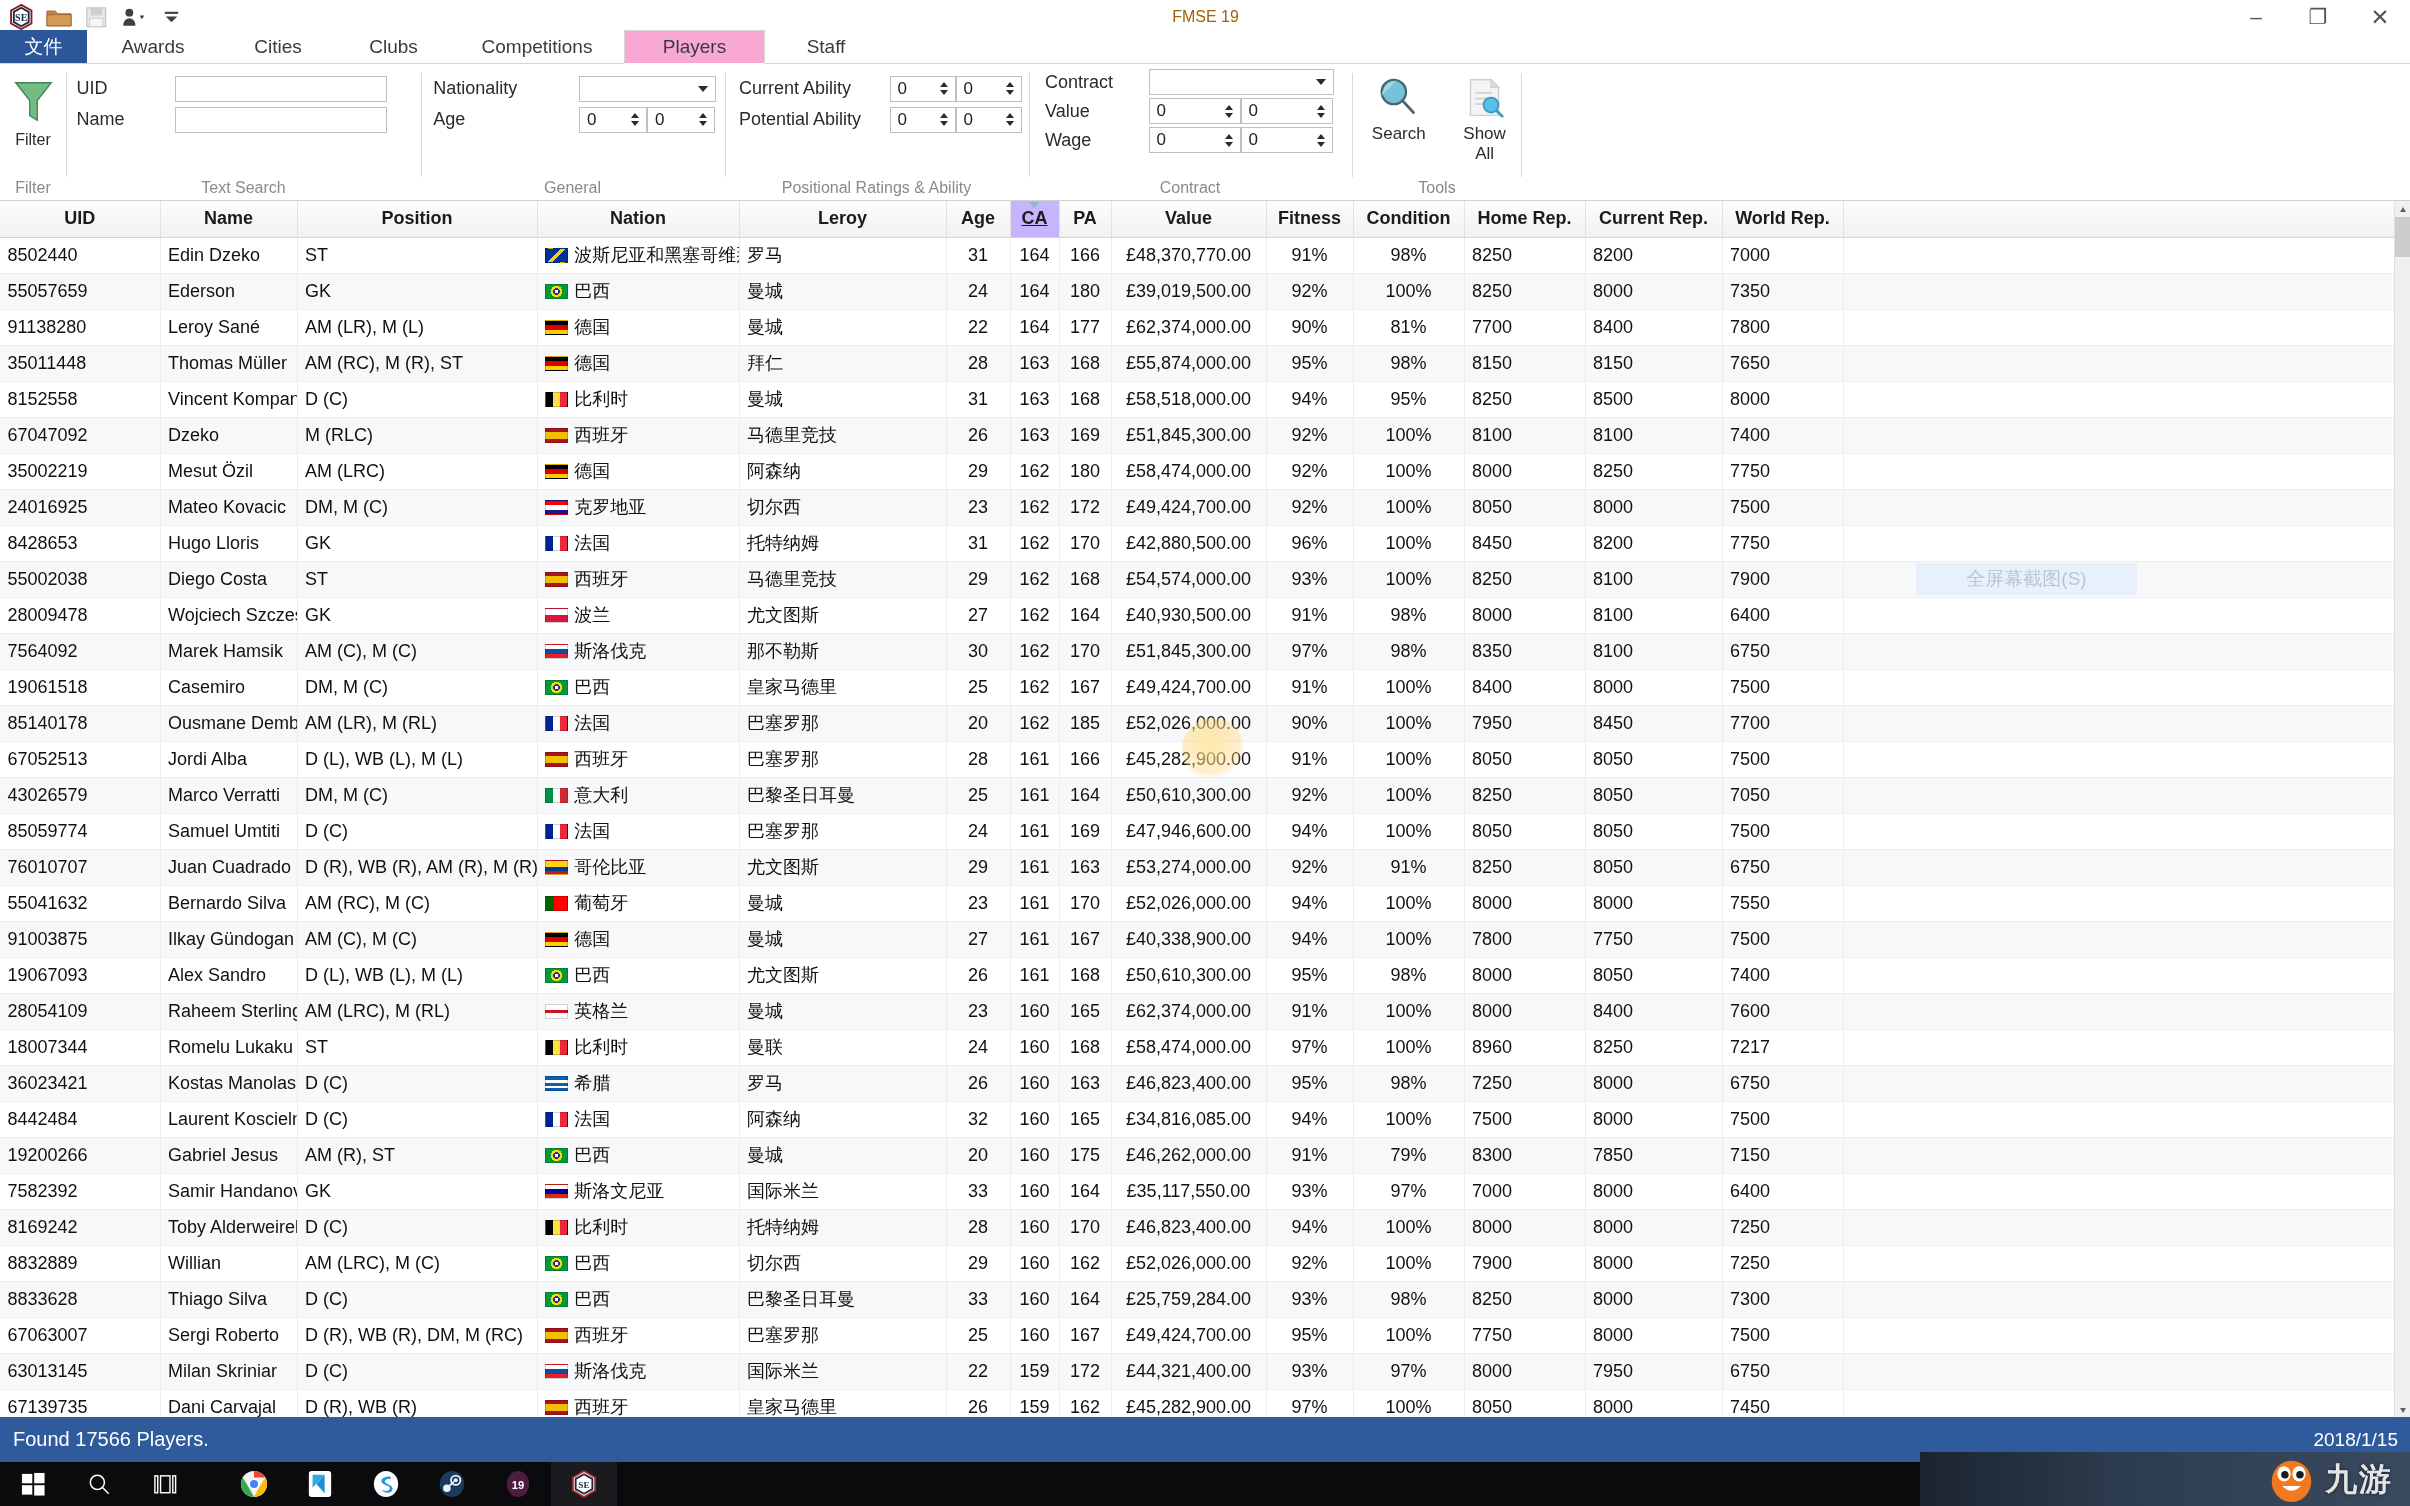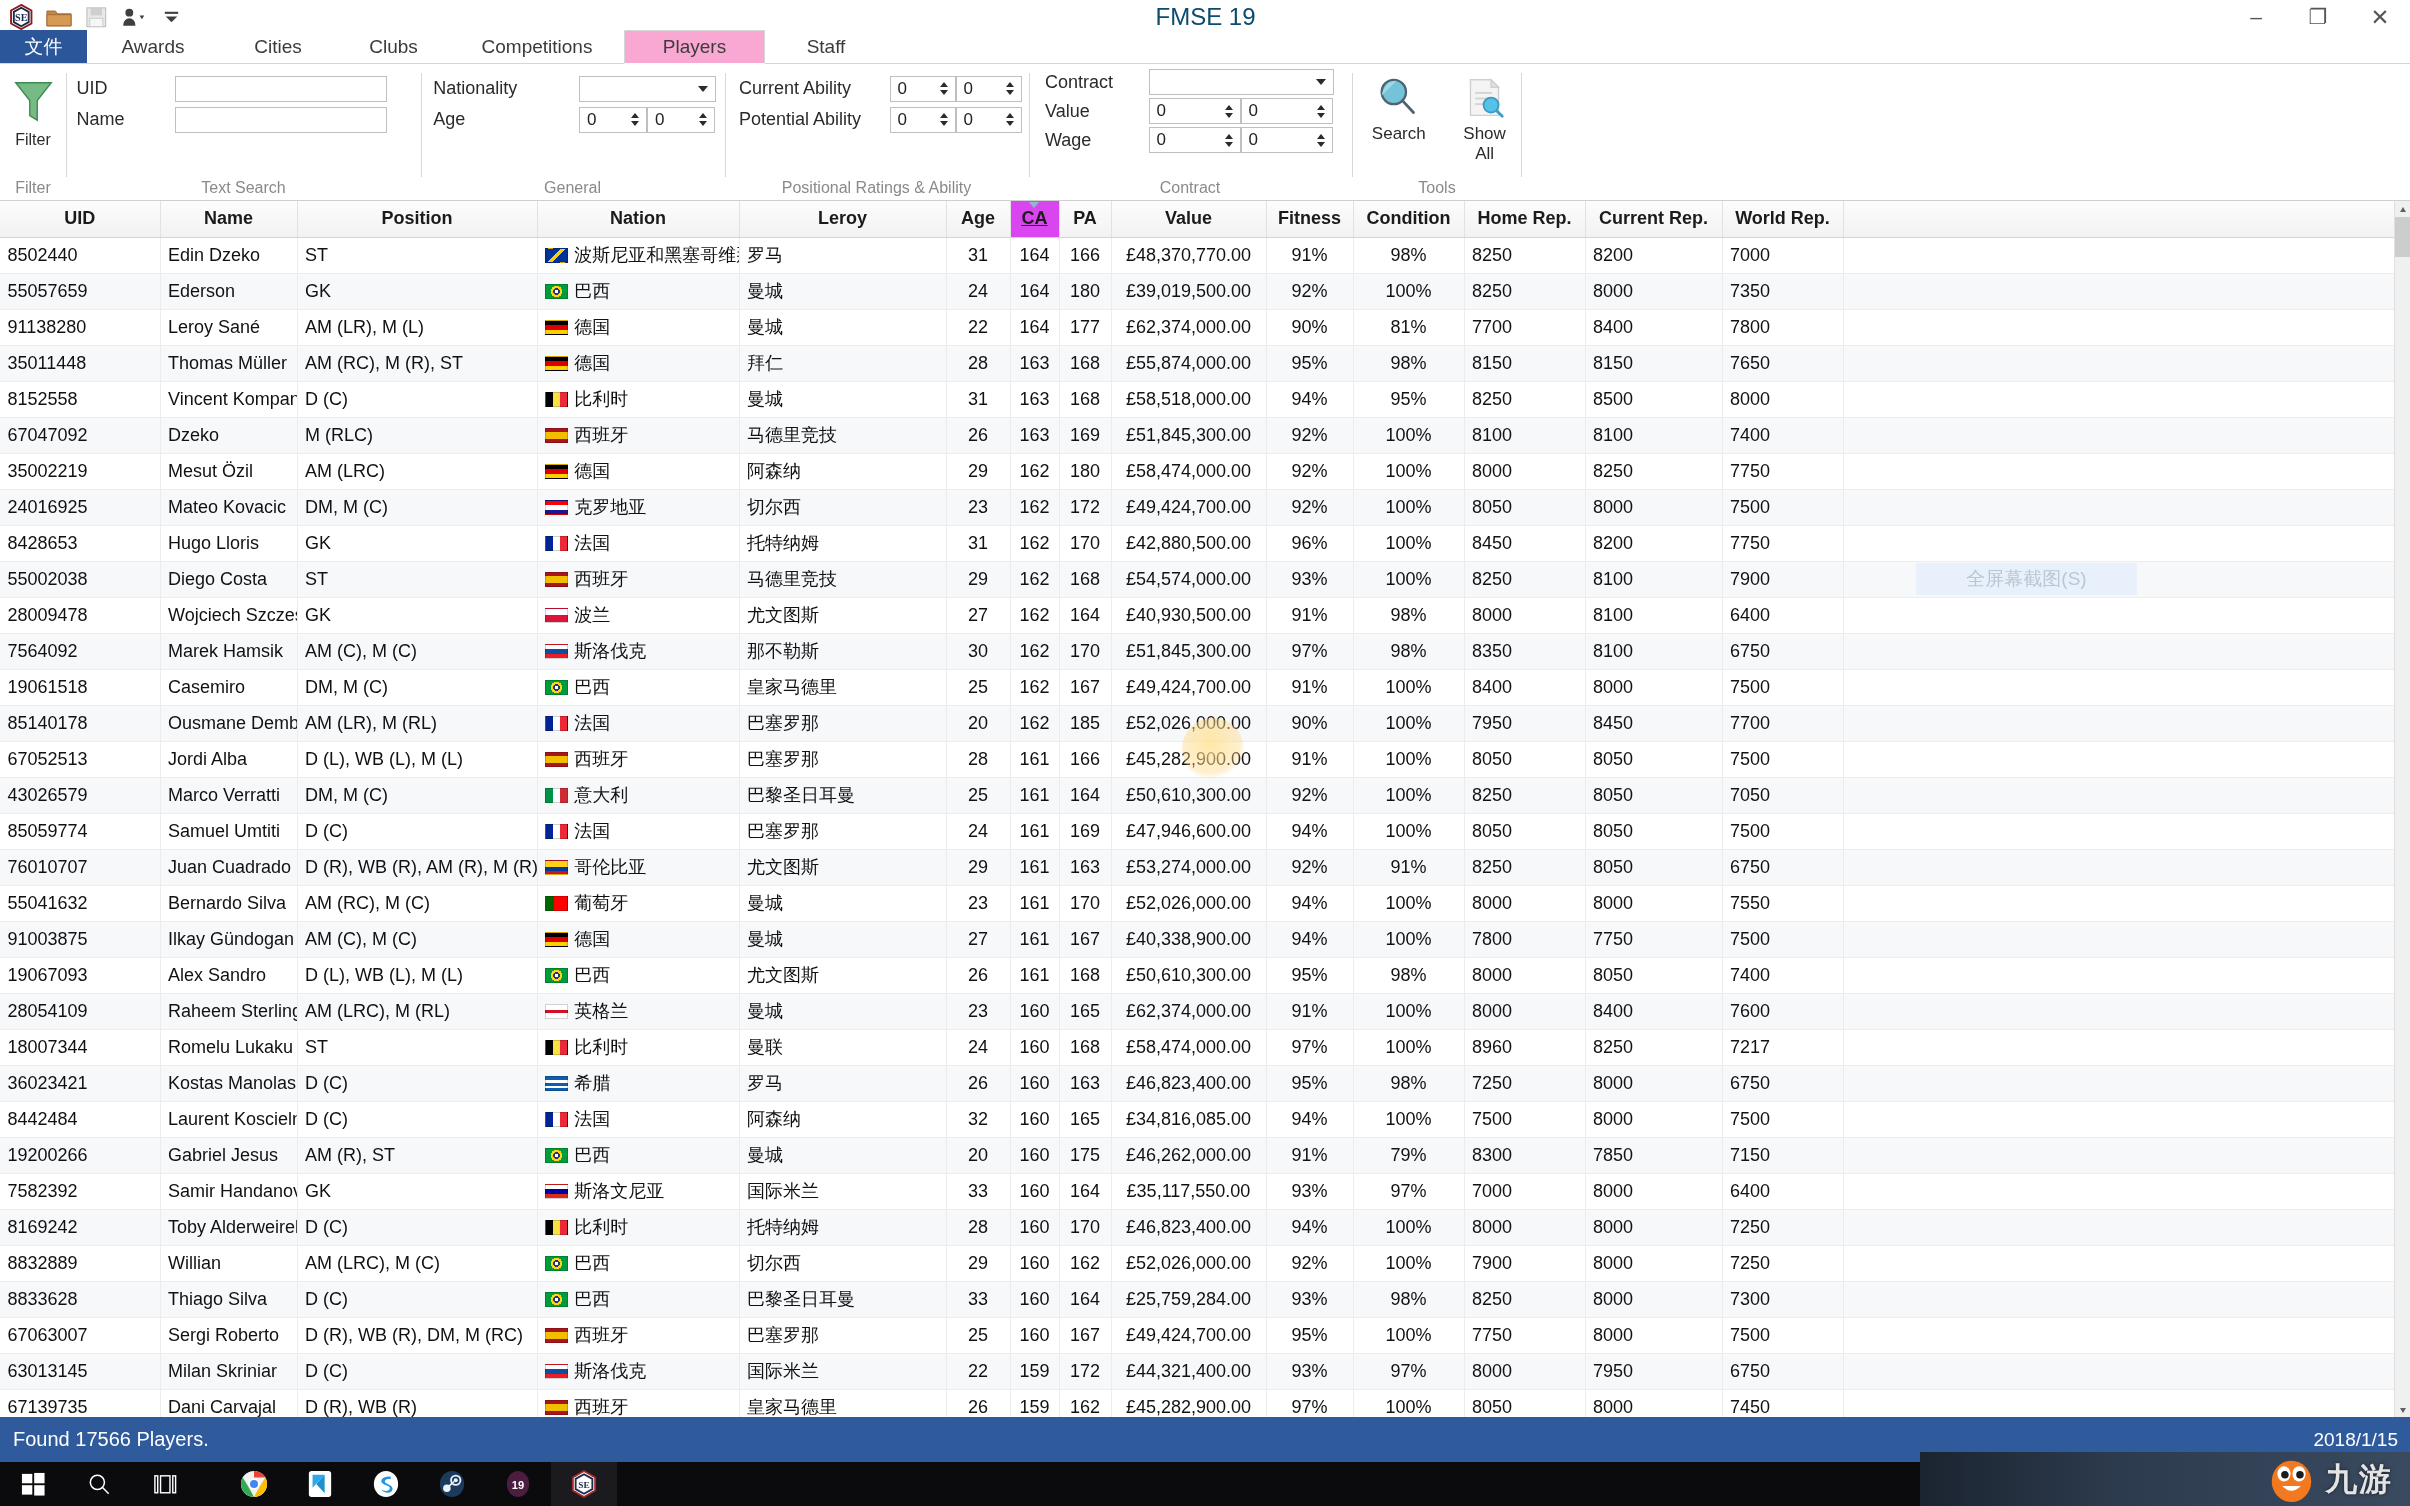--- a/index.html
+++ b/index.html
@@ -12,21 +12,21 @@
   }
 
   
   .titlebar {
     position: absolute; left: 0; top: 0; width: 2411px; height: 34px;
     background: #ffffff;
     display: flex; align-items: center;
   }
   .titlebar-title {
     position: absolute; left: 0; right: 0; text-align: center;
-    font-size: 24px; color: #0c4a6e; line-height: 34px;
+    font-size: 16px; color: #a16207; line-height: 34px;
   }
   .winbtns {
     position: absolute; right: 0; top: 0; height: 34px;
     display: flex; align-items: stretch;
   }
   .winbtn {
     width: 62px; display: flex; align-items: center; justify-content: center;
     color: #555; font-size: 21px;
   }
   .winbtn.close { font-size: 22.6px; }
@@ -113,21 +113,21 @@
     position: absolute; left: 0; top: 201px; width: 2411px; height: 1217px;
     background: #ffffff; overflow: hidden;
   }
   table.tbl { border-collapse: collapse; width: 2395px; table-layout: fixed; }
   table.tbl th {
     background: linear-gradient(to bottom,#fcfcfc 0%,#f2f2f2 100%);
     border-right: 0.9px solid #e2e2e2; border-bottom: 0.9px solid #d4d4d4;
     font-size: 18px; color: #1b1b1b; font-weight: bold;
     height: 36px; position: relative;
   }
-  table.tbl th.sorted { background: #d946ef; text-decoration: underline; }
+  table.tbl th.sorted { background: #c4b5fd; text-decoration: underline; }
   table.tbl th .sortmark {
     position: absolute; top: 0.9px; left: 50%; margin-left: -5.6px;
     width: 0; height: 0; border-left: 5.6px solid transparent; border-right: 5.6px solid transparent;
     border-top: 6.6px solid #8fb8cf;
   }
   table.tbl td {
     border-right: 0.9px solid #ececec; border-bottom: 0.9px solid #ededed;
     font-size: 18px; color: #111; height: 36px; padding: 0 7.5px;
     white-space: nowrap; overflow: hidden;
   }

